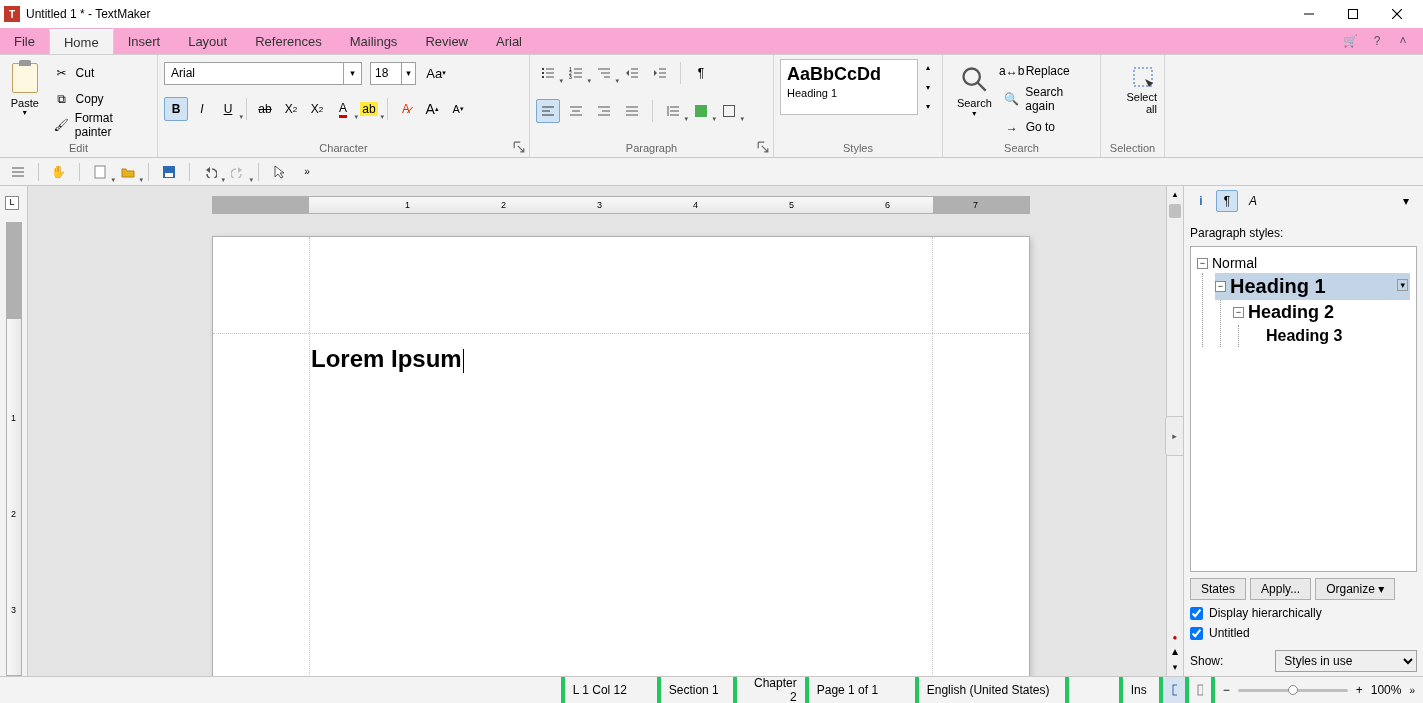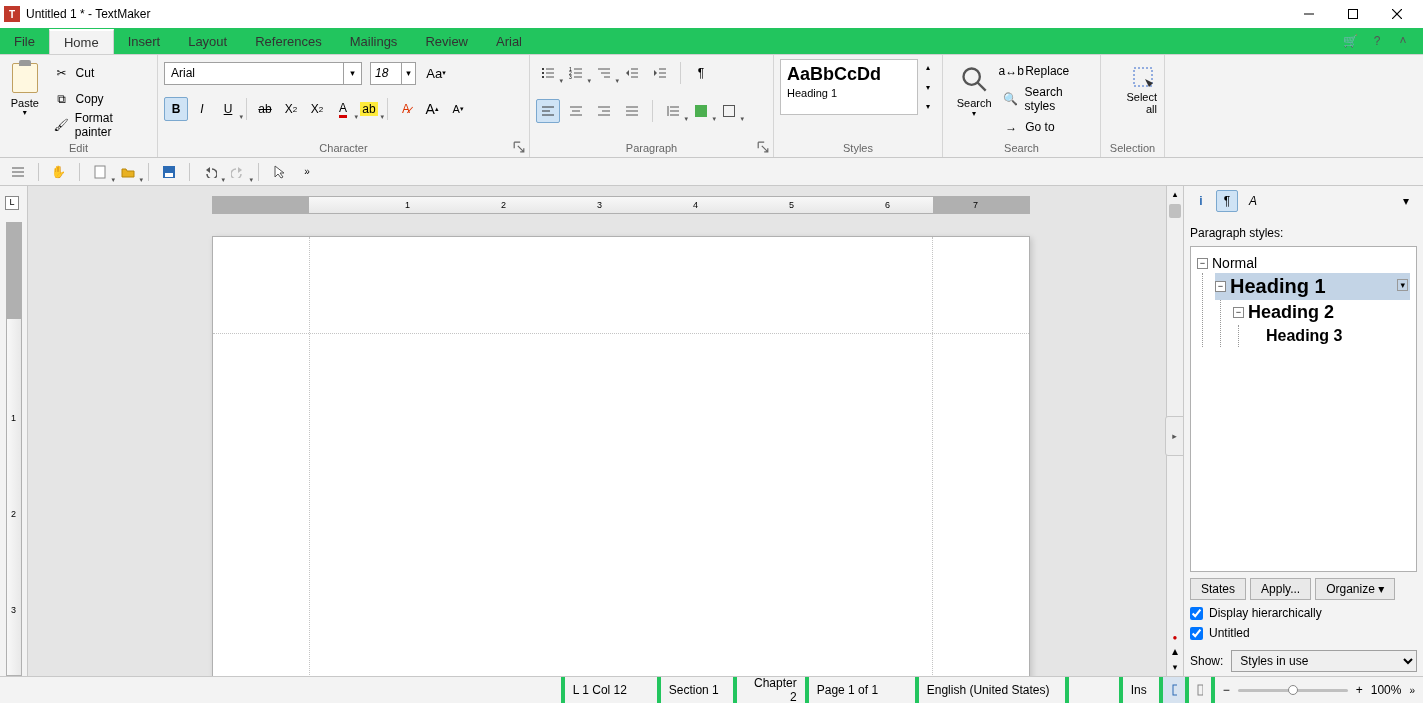--- a/index.html
+++ b/index.html
@@ -3,21 +3,21 @@
 <meta charset="utf-8">
 <style>
 * { box-sizing: border-box; margin: 0; padding: 0; font-family: "Segoe UI", Tahoma, sans-serif; }
 html, body { width: 1423px; height: 703px; overflow: hidden; background: #fff; font-size: 12px; color: #000; }
 .titlebar { height: 28px; background: #fff; display: flex; align-items: center; padding: 0 4px; border-bottom: 0; }
 .titlebar .app-icon { width: 16px; height: 16px; background: #c0392b; margin-right: 6px; display: flex; align-items: center; justify-content: center; color: #fff; font-weight: bold; font-size: 10px; }
 .titlebar .title { font-size: 12px; }
 .titlebar .spacer { flex: 1; }
 .winbtn { width: 44px; height: 28px; display: flex; align-items: center; justify-content: center; }
 .winbtn svg { width: 10px; height: 10px; }
-.menubar { height: 27px; background: #22c55e; display: flex; align-items: stretch; border-bottom: 1px solid #d0d0d0; }
+.menubar { height: 27px; background: #f9a8d4; display: flex; align-items: stretch; border-bottom: 1px solid #d0d0d0; }
 .menubar .tab { padding: 0 14px; display: flex; align-items: center; font-size: 13px; color: #333; }
 .menubar .tab.active { background: #f3f3f3; border-left: 1px solid #d0d0d0; border-right: 1px solid #d0d0d0; border-top: 2px solid #fff; margin-top:1px; }
 .menubar .right { margin-left: auto; display: flex; align-items: center; gap: 10px; padding-right: 12px; }
 .menubar .right .ico { width: 16px; height: 16px; display:flex; align-items:center; justify-content:center; color:#555; }
 
 .ribbon { height: 103px; background: #f3f3f3; border-bottom: 1px solid #c8c8c8; display: flex; }
 .ribbon-group { border-right: 1px solid #d5d5d5; display: flex; flex-direction: column; position: relative; padding: 4px 6px 0 6px; }
 .ribbon-group .group-label { position: absolute; bottom: 3px; left: 0; right: 0; text-align: center; font-size: 11px; color: #666; }
 .ribbon-group .launcher { position:absolute; bottom:4px; right:4px; width:12px; height:12px; color:#666; }
 
@@ -35,21 +35,21 @@
 
 .edit-col { display:flex; flex-direction:column; gap:2px; padding-top:2px; }
 .edit-col .item { display:flex; align-items:center; gap:6px; height:24px; padding:0 4px; font-size:12px; }
 .small-ico { width:16px; height:16px; display:flex; align-items:center; justify-content:center; }
 
 .char-row1 { display:flex; gap:8px; align-items:center; height:28px; }
 .font-name { width:198px; height:23px; border:1px solid #a0a0a0; background:#fff; display:flex; align-items:center; }
 .font-name input { border:0; flex:1; padding:0 6px; font-size:12px; outline:none; }
 .font-name .dd { width:18px; border-left:1px solid #a0a0a0; text-align:center; height:100%; display:flex; align-items:center; justify-content:center; font-size:9px; }
 .font-size { width:46px; height:23px; border:1px solid #a0a0a0; background:#fff; display:flex; align-items:center; }
-.font-size input { border:0; flex:1; padding:0 4px; font-size:12px; outline:none; width:20px;font-style:italic; }
+.font-size input { border:0; flex:1; padding:0 4px; font-size:12px; outline:none; width:20px; }
 .font-size .dd { width:14px; border-left:1px solid #a0a0a0; text-align:center; height:100%; display:flex; align-items:center; justify-content:center; font-size:9px; }
 
 .char-row2 { display:flex; gap:2px; align-items:center; margin-top:10px; }
 .tbtn { width:24px; height:24px; display:flex; align-items:center; justify-content:center; border-radius:2px; position:relative; }
 .tbtn.active { background:#cfe3f5; border:1px solid #7ba8cf; }
 .tbtn.dd-after::after { content:"▾"; font-size:7px; position:absolute; right:-3px; bottom:0; color:#555;}
 .sep-v { width:1px; height:22px; background:#d0d0d0; margin:0 4px; }
 
 .para-row1, .para-row2 { display:flex; gap:4px; align-items:center; height:28px;}
 .para-row2 { margin-top:10px; }
@@ -97,21 +97,21 @@
 .tree-row.sel { background:#c3d4e6; }
 .tree-row.sel .lbl { font-family:Arial,sans-serif; font-weight:bold; font-size:20px; }
 .tree-row .h2 { font-family:Arial,sans-serif; font-weight:bold; font-size:18px;}
 .tree-row .h3 { font-family:Arial,sans-serif; font-weight:bold; font-size:16px;}
 .tree-conn { border-left:1px dotted #999; margin-left:5px; padding-left:12px;}
 .panel-btns { display:flex; gap:4px; margin-top:6px;}
 .panel-btns button { background:#e9e9e9; border:1px solid #b0b0b0; padding:3px 10px; font-size:12px;}
 .chk { display:flex; align-items:center; gap:6px; margin-top:6px; font-size:12px;}
 .chk input { width:13px; height:13px;}
 .show-row { display:flex; align-items:center; gap:8px; margin-top:10px;}
-.show-row select { flex:1; height:22px; border:1px solid #a0a0a0; font-size:12px; padding:0 4px;}
+.show-row select { flex:1; height:22px; border:1px solid #a0a0a0; font-size:12px; padding:0 4px;margin-left:44px;}
 
 .statusbar { position:absolute; bottom:0; left:0; right:0; height:27px; background:#f3f3f3; border-top:1px solid #c8c8c8; display:flex; align-items:stretch; font-size:12px;}
 .statusbar .cell { border-right:4px solid #22c55e; display:flex; align-items:center; padding:0 8px;text-align:right;}
 .statusbar .flex { flex:1; }
 .zoom { display:flex; align-items:center; gap:8px; padding:0 8px;}
 .slider { width:110px; height:3px; background:#c0c0c0; position:relative; border-radius:2px;}
 .slider .knob { position:absolute; top:-4px; left:50%; width:10px; height:10px; background:#fff; border:1px solid #888; border-radius:50%; transform:translateX(-50%);}
 .col-red { color:#d30; }
 </style>
 </head>
@@ -357,21 +357,21 @@
         <span style="font-size:11px; margin-top:4px;">Search</span>
         <span style="font-size:8px;">▾</span>
       </div>
       <div class="search-col">
         <div class="item" style="display:flex;align-items:center;gap:6px;height:24px;">
             <span class="small-ico">a↔b</span>
             <span>Replace</span>
           </div>
         <div class="item" style="display:flex;align-items:center;gap:6px;height:24px;">
             <span class="small-ico">🔍</span>
-            <span>Search styles</span>
+            <span>Search again</span>
           </div>
         <div class="item" style="display:flex;align-items:center;gap:6px;height:24px;">
             <span class="small-ico">→</span>
             <span>Go to</span>
           </div>
       </div>
     </div>
     <div class="group-label">Search</div>
   </div>
 
@@ -459,20 +459,21 @@
       <div style="position:absolute; left:384px; top:3px; font-size:9px;">3</div>
       <div style="position:absolute; left:480px; top:3px; font-size:9px;">4</div>
       <div style="position:absolute; left:576px; top:3px; font-size:9px;">5</div>
       <div style="position:absolute; left:672px; top:3px; font-size:9px;">6</div>
       <div style="position:absolute; left:760px; top:3px; font-size:9px;">7</div>
     </div>
     <div class="page">
       <div class="margin-guide mg-top"></div>
       <div class="margin-guide mg-left"></div>
       <div class="margin-guide mg-right"></div>
+      <div class="text"><span>Lorem Ipsum</span><span class="cursor"></span></div>
     </div>
   </div>
 
   <div class="vscroll">
     <div class="up">▴</div>
     <div class="thumb"></div>
     <div class="collapse">▸</div>
     <div style="position:absolute; bottom:18px; left:0; right:0; text-align:center;">▴</div>
     <div style="position:absolute; bottom:34px; left:0; right:0; text-align:center; color:#c00; font-size:8px;">●</div>
     <div class="down" style="position:absolute; bottom:0; left:0; right:0;">▾</div>

